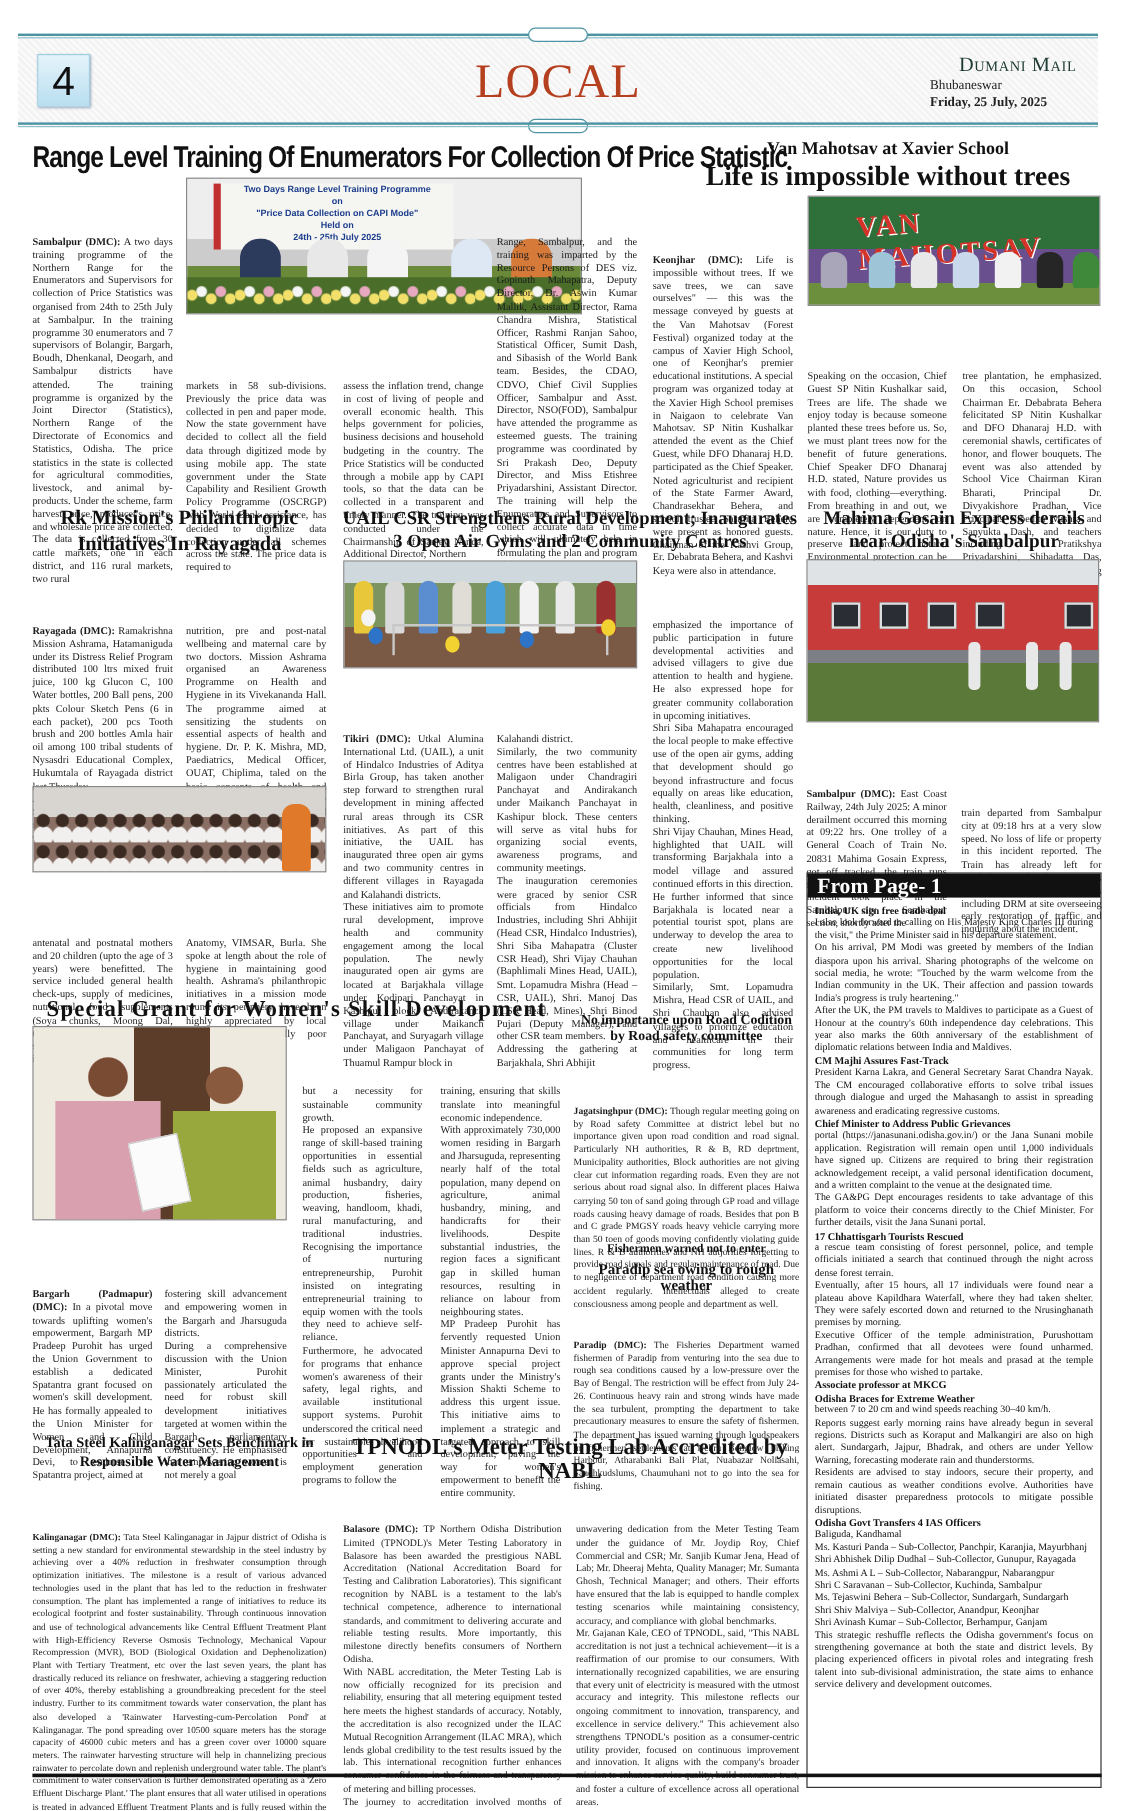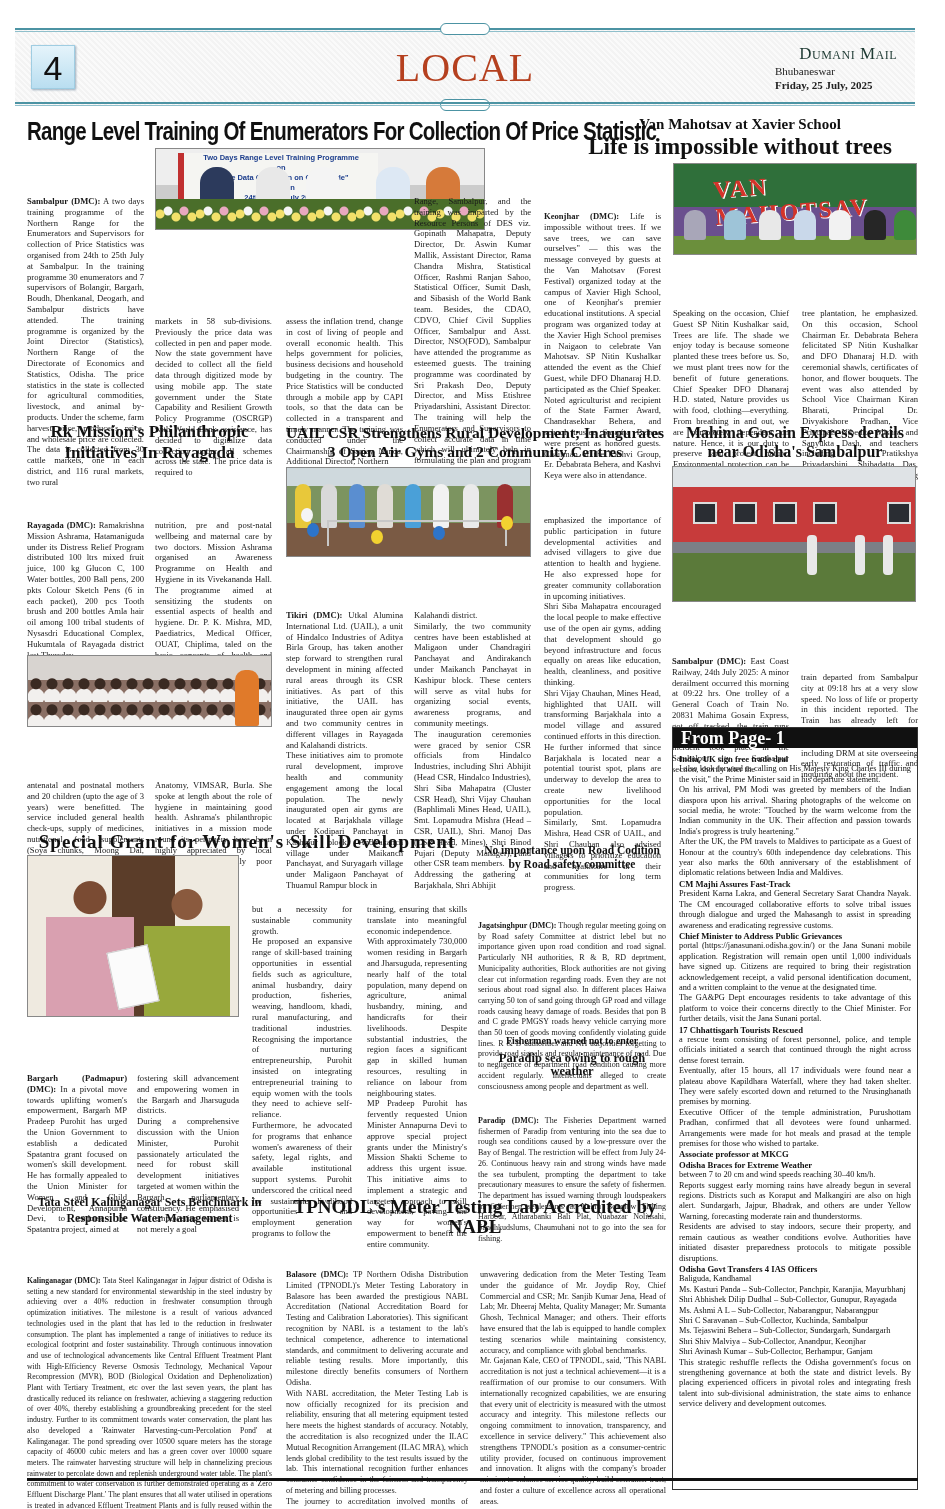--- a/index.html
+++ b/index.html
@@ -19,21 +19,21 @@
   .ornament { position: absolute; left: 50%; transform: translateX(-50%); width: 50px; height: 12px; background: #fff; border: 1.5px solid #4c93a3; border-radius: 6px; }
   .ornament.top { top: -5px; } .ornament.bot { bottom: -5px; }
   .page-num { position: absolute; left: 16px; top: 17px; width: 44px; height: 44px; background: linear-gradient(#e5f4fb, #b9def0); border: 1px solid #9fcde2; box-shadow: 1px 1px 2px #9ab; font-family: "Liberation Sans", sans-serif; font-size: 34px; line-height: 44px; text-align: center; color: #111; }
   .section-title { position: absolute; left: 0; width: 100%; top: 16px; text-align: center; font-family: "Liberation Serif", serif; font-size: 40px; color: #b5401f; letter-spacing: 1px; }
   .paper-name { position: absolute; right: 18px; top: 16px; font-size: 17px; color: #1e3a33; font-variant: small-caps; letter-spacing: 0.5px; }
   .paper-city { position: absolute; left: 760px; top: 37px; font-size: 11px; color: #222; }
   .paper-date { position: absolute; left: 760px; top: 51px; font-size: 11px; font-weight: bold; color: #222; }
 
   
   .photo { position: absolute; border: 1px solid #888; overflow: hidden; }
-  .ph-training { left: 155px; top: 148px; width: 330px; height: 82px; background: linear-gradient(180deg, #eee 0 45%, #ccc 45% 65%, #6a8a3a 65% 100%); }
+  .ph-training { left: 155px; top: 148px; width: 330px; height: 114px; background: linear-gradient(180deg, #eee 0 45%, #ccc 45% 65%, #6a8a3a 65% 100%); }
   .ph-training .banner { position: absolute; left: 22px; top: 4px; width: 200px; height: 55px; background: #f5f5f2; border-left: 6px solid #c03030; }
   .ph-training .banner span { display:block; font-family: "Liberation Sans", sans-serif; font-size: 7.5px; color: #1c3d8c; font-weight: bold; text-align:center; line-height: 10px; }
   .ph-training .person { position: absolute; bottom: 26px; width: 34px; height: 36px; border-radius: 16px 16px 4px 4px; }
   .ph-training .flowers { position: absolute; left: 0; bottom: 0; width: 100%; height: 30px; background: radial-gradient(circle at 10% 50%, #f2e06a 4px, transparent 5px), radial-gradient(circle at 30% 40%, #f5f5f5 4px, transparent 5px), radial-gradient(circle at 50% 60%, #f2e06a 4px, transparent 5px), radial-gradient(circle at 70% 40%, #e8a8c0 4px, transparent 5px), radial-gradient(circle at 90% 60%, #f2e06a 4px, transparent 5px), #4a6e2a; background-size: 40px 30px; }
 
   .ph-van { left: 673px; top: 163px; width: 244px; height: 92px; background: linear-gradient(180deg, #2f6f3a 0 48%, #6a4f8e 48% 80%, #6b8f3c 80% 100%); }
   .ph-van .vtext { position: absolute; left: 40px; top: 6px; font-family: "Liberation Serif", serif; font-size: 24px; font-weight: bold; color: #d4332a; letter-spacing: 2px; transform: rotate(-4deg); text-shadow: 1px 1px 0 #fff; }
   .ph-van .person { position: absolute; bottom: 14px; width: 22px; height: 30px; border-radius: 10px 10px 3px 3px; }
 
   .ph-ashram { left: 27px; top: 655px; width: 245px; height: 72px; background: linear-gradient(180deg, #d8d4d0 0 35%, #8a6f64 35% 100%); }

